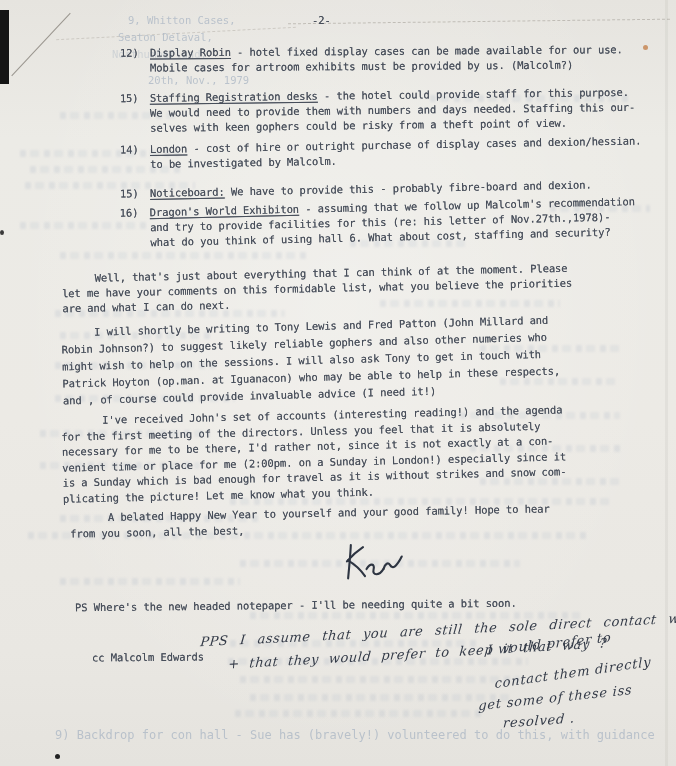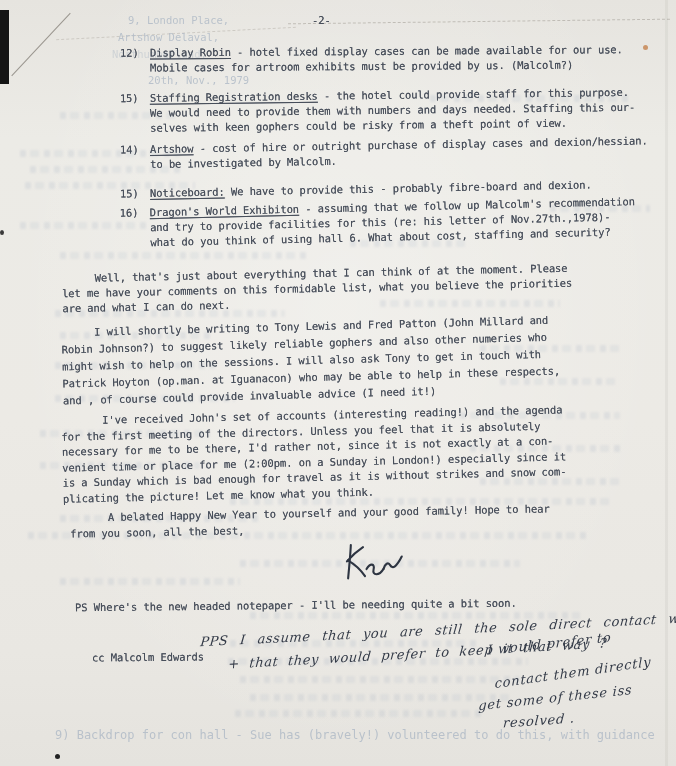--- a/index.html
+++ b/index.html
@@ -42,22 +42,22 @@
 
   <div class="black-strip"></div>
   <div class="corner-line"></div>
   <div class="top-edge"></div>
   <div class="top-edge2"></div>
   <div class="streak"></div>
   <div class="speck" style="left:643px;top:45px;width:5px;height:5px;background:#c4824e;opacity:.8;"></div>
   <div class="speck" style="left:55px;top:754px;width:5px;height:5px;background:#222;"></div>
   <div class="speck" style="left:0;top:230px;width:4px;height:5px;background:#3a3a3a;"></div>
 
-  <div class="ghost" style="left:128px;top:13px;">9, London Place,</div>
-  <div class="ghost" style="left:118px;top:30px;">Artshow Delaval,</div>
+  <div class="ghost" style="left:128px;top:13px;">9, Whitton Cases,</div>
+  <div class="ghost" style="left:118px;top:30px;">Seaton Delaval,</div>
   <div class="ghost" style="left:112px;top:47px;opacity:.45;">Northumberland,</div>
   <div class="ghost" style="left:148px;top:73px;">20th, Nov., 1979</div>
   <div class="ghost" style="left:55px;top:728px;font-size:12px;">9) Backdrop for con hall - Sue has (bravely!) volunteered to do this, with guidance</div>
   <div id="stripes">
       <div class="g-stripe" style="left: 430px; top: 95px; width: 200px;"></div>
       <div class="g-stripe" style="left: 60px; top: 112px; width: 120px;"></div>
       <div class="g-stripe" style="left: 20px; top: 150px; width: 160px;"></div>
       <div class="g-stripe" style="left: 30px; top: 166px; width: 150px;"></div>
       <div class="g-stripe" style="left: 25px; top: 182px; width: 170px;"></div>
       <div class="g-stripe" style="left: 550px; top: 205px; width: 100px;"></div>
@@ -104,21 +104,21 @@
     <div>
       <div><span class="u">Staffing Registration desks</span><span> - the hotel could provide staff for this purpose.</span></div>
       <div>We would need to provide them with numbers and days needed. Staffing this our-</div>
       <div>selves with keen gophers could be risky from a theft point of view.</div>
     </div>
   </div>
 
   <div class="typed item" style="left:120px;top:138px;transform:rotate(-1deg);">
     <span class="num">14)</span>
     <div>
-      <div><span class="u">Artshow</span><span> - cost of hire or outright purchase of display cases and dexion/hessian.</span></div>
+      <div><span class="u">London</span><span> - cost of hire or outright purchase of display cases and dexion/hessian.</span></div>
       <div>to be investigated by Malcolm.</div>
     </div>
   </div>
 
   <div class="typed item" style="left:120px;top:182px;transform:rotate(-1.1deg);">
     <span class="num">15)</span>
     <div>
       <div><span class="u">Noticeboard:</span><span> We have to provide this - probably fibre-board and dexion.</span></div>
     </div>
   </div>

